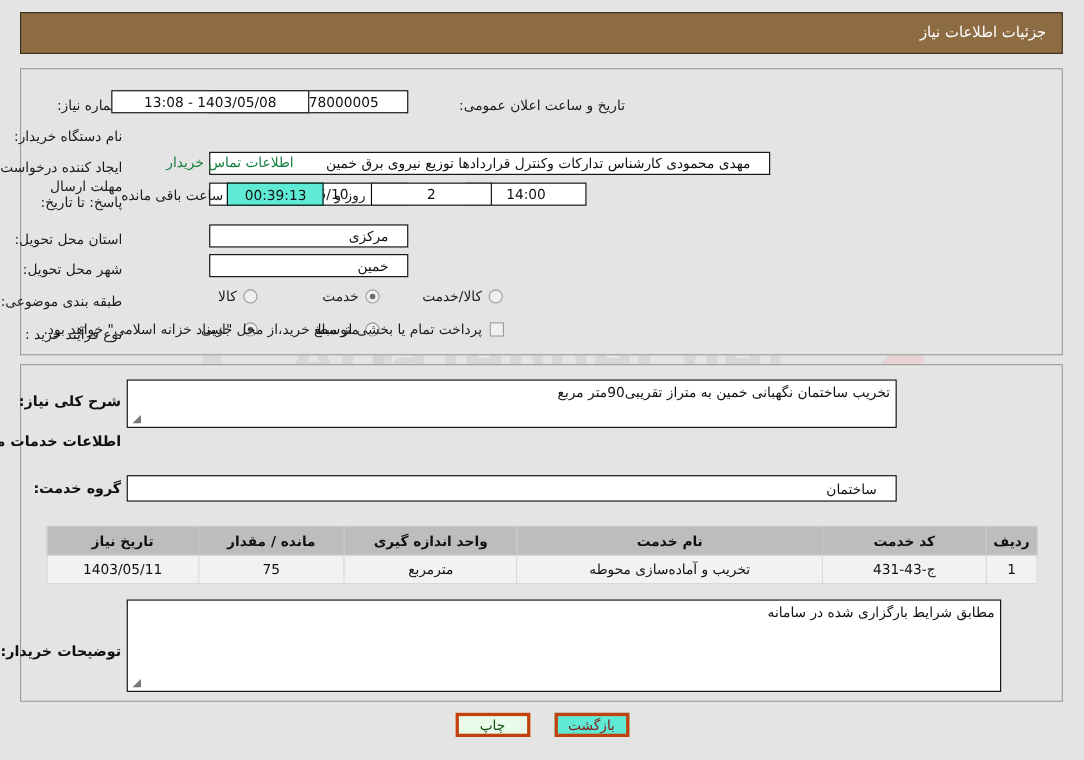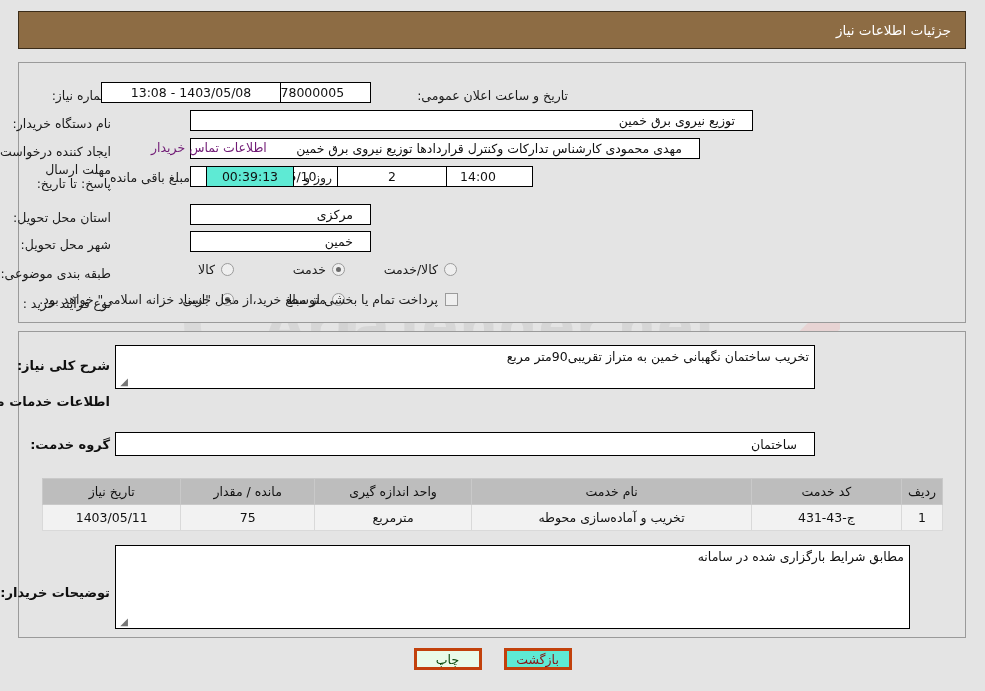--- a/index.html
+++ b/index.html
@@ -55,21 +55,21 @@
     color: #101010;
     display: flex; align-items: center;
     padding: 0 17px;
     overflow: hidden; white-space: nowrap;
   }
   .fld.center { justify-content: center; }
   .fld.right { justify-content: flex-start; }
   .fld.cream { background: #5eead4; }
 
   .link {
-    color: #701a75; font-size: 12.5px; text-decoration: none; cursor: pointer;
+    color: #15803d; font-size: 12.5px; text-decoration: none; cursor: pointer;
     white-space: nowrap;
   }
   .plain { font-size: 12.5px; color: #1b1b1b; white-space: nowrap; }
 
   
   .radio {
     width: 13px; height: 13px; border-radius: 50%;
     background: #efefef;
     border: 1px solid #9b9b9b;
     display: inline-block; position: relative;
@@ -107,21 +107,21 @@
 
   
   table.grid {
     position: absolute; left: 42px; top: 478px; width: 901px;
     border-collapse: collapse;
     font-size: 12.5px;
   }
   table.grid th {
     background: #bdbdbd;
     color: #111;
-    font-weight: normal;
+    font-weight: bold;
     border: 1px solid #c9c9c9;
     height: 26px;
     padding: 0 6px;
     text-align: center;
     white-space: nowrap;
   }
   table.grid td {
     background: #f2f2f2;
     border: 1px solid #d9d9d9;
     height: 26px;
@@ -193,23 +193,20 @@
   <div class="row" style="right:417px; top:82px;">
     <span class="lbl">تاریخ و ساعت اعلان عمومی:</span>
   </div>
   <div class="fld center" style="position:absolute; right:698px; top:82px; width:180px; right:auto; left:101px;">
     <span>1403/05/08 - 13:08</span>
   </div>
 
   <div class="row" style="right:874px; top:110px;">
     <span class="lbl">نام دستگاه خریدار:</span>
   </div>
-  <div class="fld right" style="position:absolute; right:232px; top:110px; left:none; width:563px;">
-    <span>توزیع نیروی برق خمین</span>
-  </div>
 
   <div class="row" style="right:874px; top:138px;">
     <span class="lbl">ایجاد کننده درخواست:</span>
   </div>
   <div class="fld right" style="position:absolute; right:285px; top:138px; width:510px;">
     <span>مهدی محمودی کارشناس تدارکات وکنترل قراردادها توزیع نیروی برق خمین</span>
   </div>
   <a class="link" style="position:absolute; right:700px; top:140px; right:auto; left:151px;">اطلاعات تماس خریدار</a>
 
   <div class="row lbl-wrap" style="right:874px; top:162px; height:34px; width:92px; display:block; text-align:right;">
@@ -222,21 +219,21 @@
   <div class="fld center" style="position:absolute; right:452px; top:166px; width:110px;">
     <span>14:00</span>
   </div>
   <div class="fld center" style="position:absolute; right:570px; top:166px; right:auto; left:337px; width:110px;">
     <span>2</span>
   </div>
   <span class="plain" style="position:absolute; left:304px; top:170px;">روز و</span>
   <div class="fld center cream" style="position:absolute; left:206px; top:166px; width:88px;">
     <span>00:39:13</span>
   </div>
-  <span class="plain" style="position:absolute; left:110px; top:170px;">مبلغ باقی مانده</span>
+  <span class="plain" style="position:absolute; left:110px; top:170px;">ساعت باقی مانده</span>
 
   <div class="row" style="right:874px; top:204px;">
     <span class="lbl">استان محل تحویل:</span>
   </div>
   <div class="fld right" style="position:absolute; right:614px; top:204px; width:181px;">
     <span>مرکزی</span>
   </div>
 
   <div class="row" style="right:874px; top:231px;">
     <span class="lbl">شهر محل تحویل:</span>

